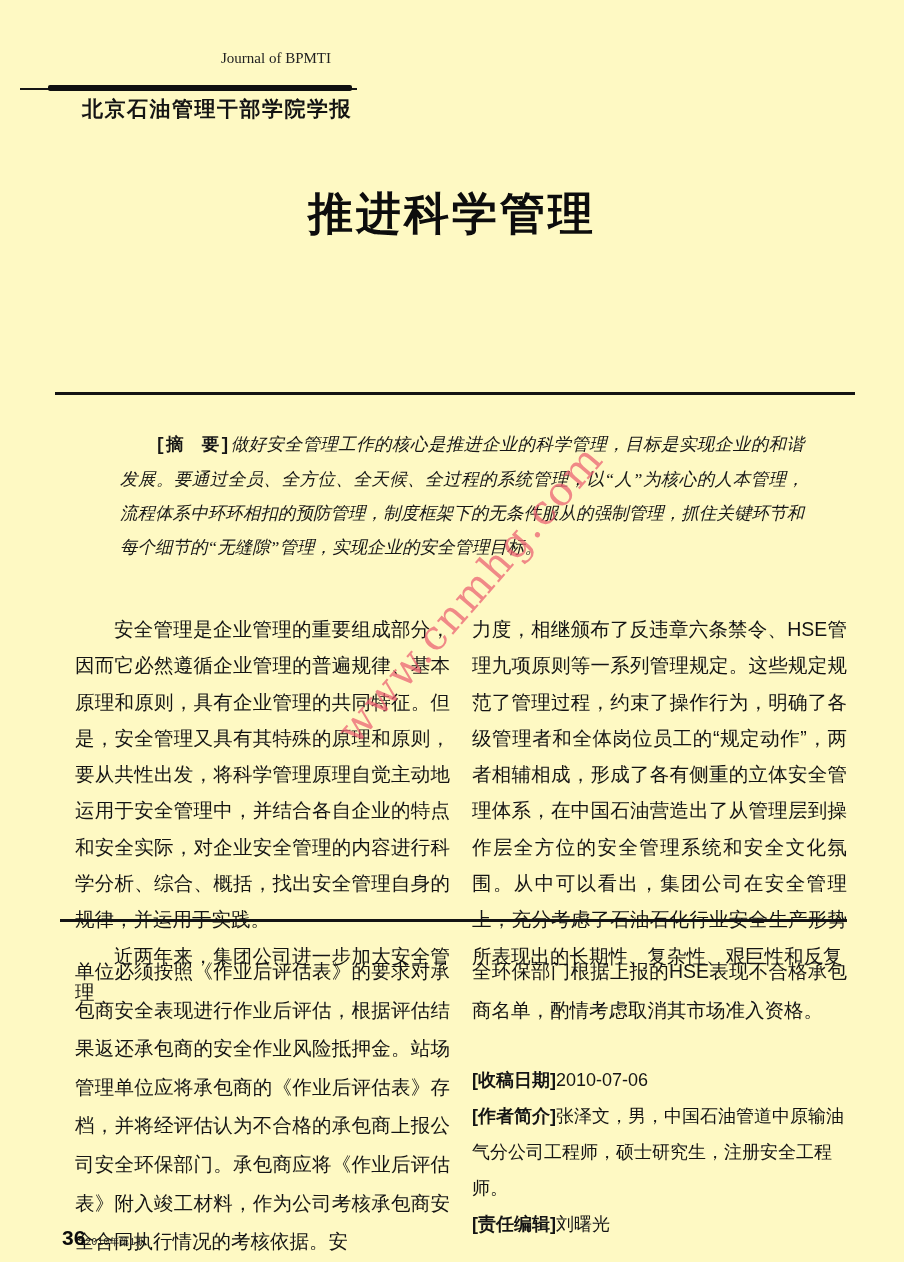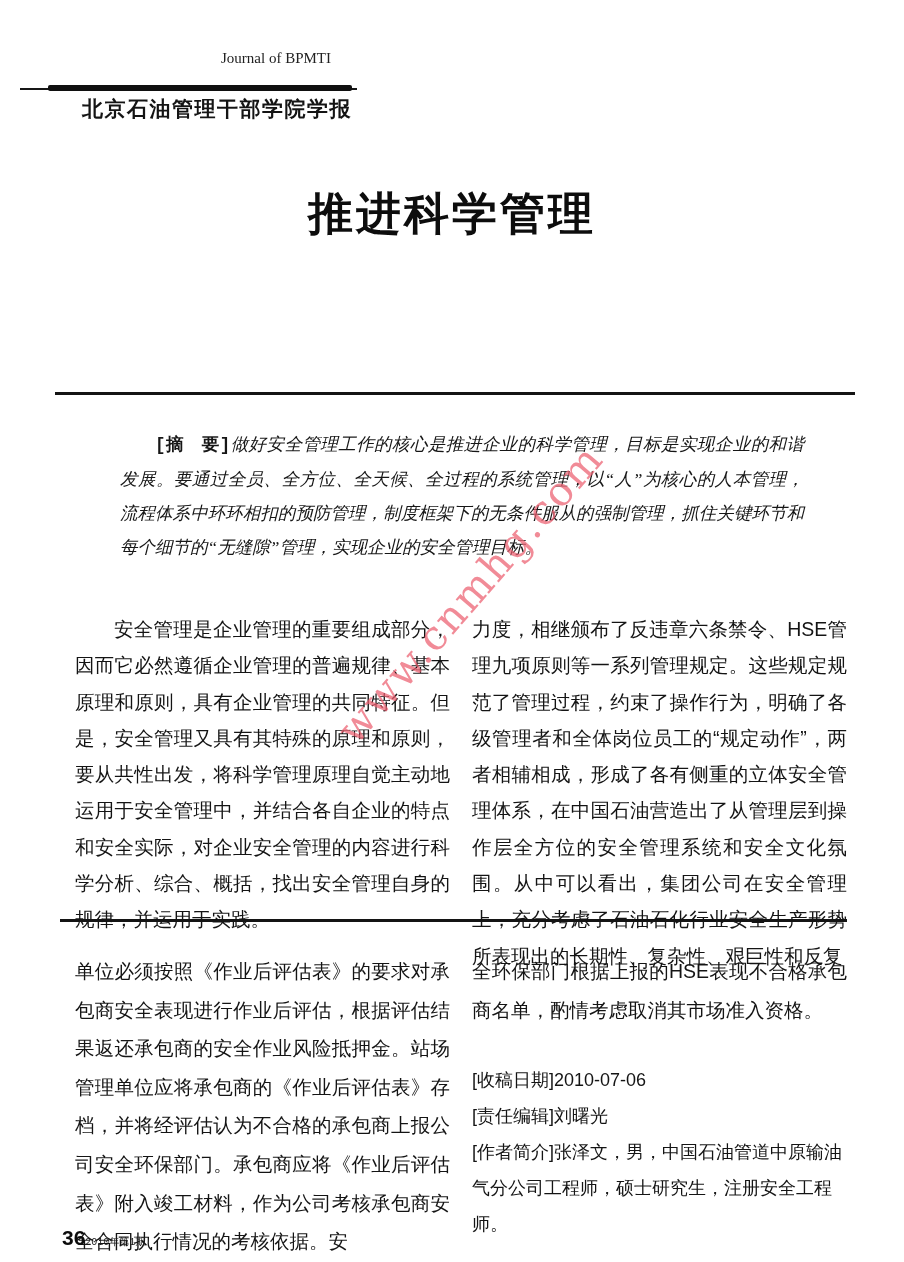--- a/index.html
+++ b/index.html
@@ -1,21 +1,21 @@
 <!DOCTYPE html>
 <html><head>
 <meta charset="utf-8">
 <style>
   html,body{margin:0;padding:0;}
   body{background:#e8e8e8;}
   .page{
     position:relative;
     width:904px;height:1262px;
     margin:0 auto;
-    background:#ffffff;
+    background:#fef9c3;
     overflow:hidden;
     color:#1c1c1c;
     font-family:"Liberation Sans", sans-serif;
   }
   
   .header-en{
     position:absolute;top:50px;left:35px;width:296px;
     text-align:right;
     font-family:"Liberation Serif", serif;
     font-size:15px;color:#222;
@@ -56,21 +56,21 @@
   .cols-bottom{top:952px;}
   .col{width:375px;text-align:justify;color:#141414;}
   .cols-top .col{font-size:19.5px;line-height:36.3px;}
   .cols-bottom .col{font-size:19.5px;line-height:38.6px;}
   .col p{margin:0;}
   .indent{text-indent:2em;}
   .divider2{position:absolute;top:919px;left:60px;width:787px;height:3px;background:#141414;}
   
   .refs{margin-top:33px;font-size:18px;line-height:36px;text-align:left;}
   .refs p{margin:0;}
-  .ref-label{font-weight:normal;}
+  .ref-label{font-weight:bold;}
   
   .footer{
     position:absolute;top:1226px;left:62px;
     display:flex;align-items:baseline;
   }
   .page-num{font-size:21px;font-weight:bold;color:#0c0c0c;}
   .issue{font-size:10px;color:#1a1a1a;font-family:Liberation Mono, monospace;}
   
   .watermark{
     position:absolute;top:583px;left:287px;width:340px;height:52px;
@@ -98,38 +98,39 @@
 
   <div class="divider1"></div>
 
   <div class="abstract">
     <p><span class="ab-label">[摘　要]</span><span class="ab-text">做好安全管理工作的核心是推进企业的科学管理，目标是实现企业的和谐发展。要通过全员、全方位、全天候、全过程的系统管理，以“人”为核心的人本管理，流程体系中环环相扣的预防管理，制度框架下的无条件服从的强制管理，抓住关键环节和每个细节的“无缝隙”管理，实现企业的安全管理目标。</span></p>
   </div>
 
   <div class="cols cols-top">
     <div class="col">
       <p class="indent">安全管理是企业管理的重要组成部分，因而它必然遵循企业管理的普遍规律、基本原理和原则，具有企业管理的共同特征。但是，安全管理又具有其特殊的原理和原则，要从共性出发，将科学管理原理自觉主动地运用于安全管理中，并结合各自企业的特点和安全实际，对企业安全管理的内容进行科学分析、综合、概括，找出安全管理自身的规律，并运用于实践。</p>
+      <p class="indent">近两年来，集团公司进一步加大安全管理</p>
     </div>
     <div class="col">
       <p>力度，相继颁布了反违章六条禁令、HSE管理九项原则等一系列管理规定。这些规定规范了管理过程，约束了操作行为，明确了各级管理者和全体岗位员工的“规定动作”，两者相辅相成，形成了各有侧重的立体安全管理体系，在中国石油营造出了从管理层到操作层全方位的安全管理系统和安全文化氛围。从中可以看出，集团公司在安全管理上，充分考虑了石油石化行业安全生产形势所表现出的长期性、复杂性、艰巨性和反复</p>
     </div>
   </div>
 
   <div class="divider2"></div>
 
   <div class="cols cols-bottom">
     <div class="col">
       <p>单位必须按照《作业后评估表》的要求对承包商安全表现进行作业后评估，根据评估结果返还承包商的安全作业风险抵押金。站场管理单位应将承包商的《作业后评估表》存档，并将经评估认为不合格的承包商上报公司安全环保部门。承包商应将《作业后评估表》附入竣工材料，作为公司考核承包商安全合同执行情况的考核依据。安</p>
     </div>
     <div class="col">
       <p>全环保部门根据上报的HSE表现不合格承包商名单，酌情考虑取消其市场准入资格。</p>
       <div class="refs">
         <p><span class="ref-label">[收稿日期]</span><span>2010-07-06</span></p>
+        <p><span class="ref-label">[作者简介]</span><span>张泽文，男，中国石油管道中原输油气分公司工程师，硕士研究生，注册安全工程师。</span></p>
         <p><span class="ref-label">[责任编辑]</span><span>刘曙光</span></p>
-        <p><span class="ref-label">[作者简介]</span><span>张泽文，男，中国石油管道中原输油气分公司工程师，硕士研究生，注册安全工程师。</span></p>
       </div>
     </div>
   </div>
 
   <div class="footer">
     <span class="page-num">36</span>
     <span class="issue">2010年第1期</span>
   </div>
 
   <div class="watermark" style="color: rgb(236, 95, 112);">www.cnmhg.com</div>

